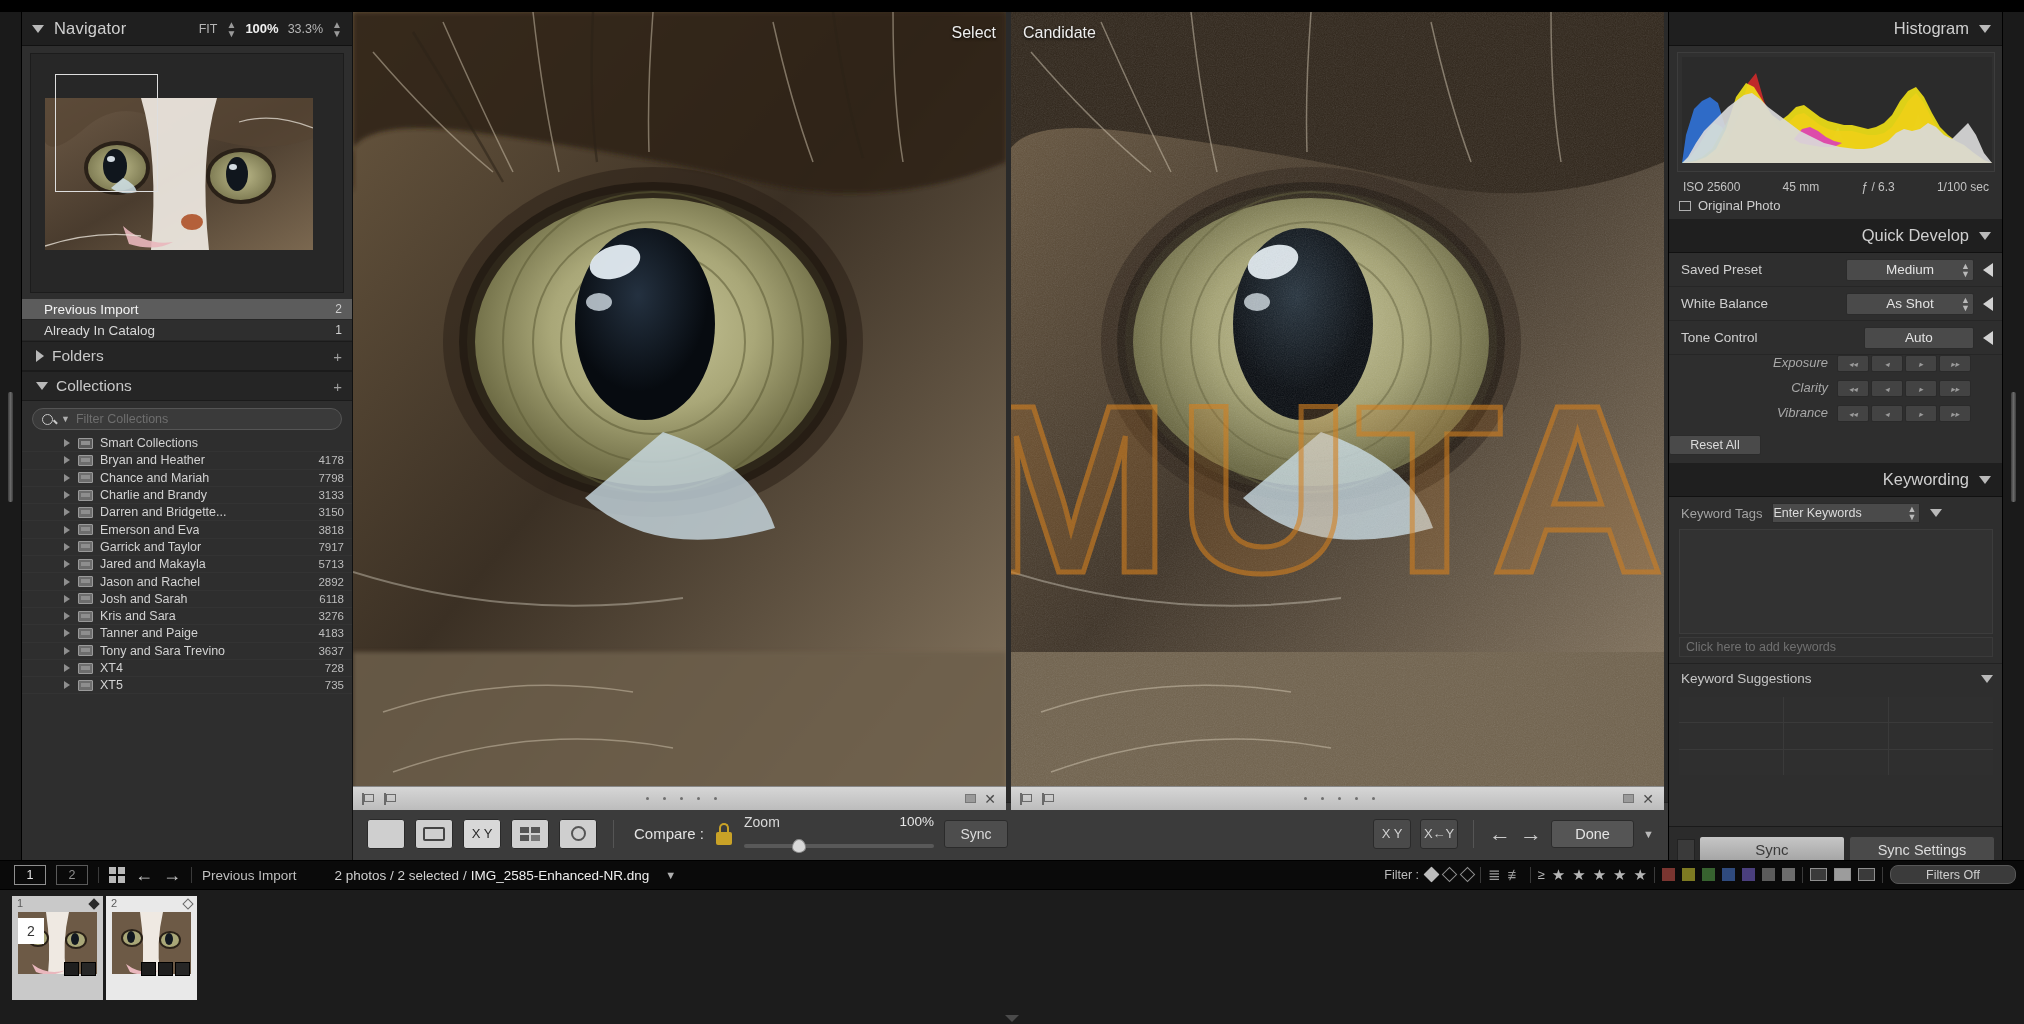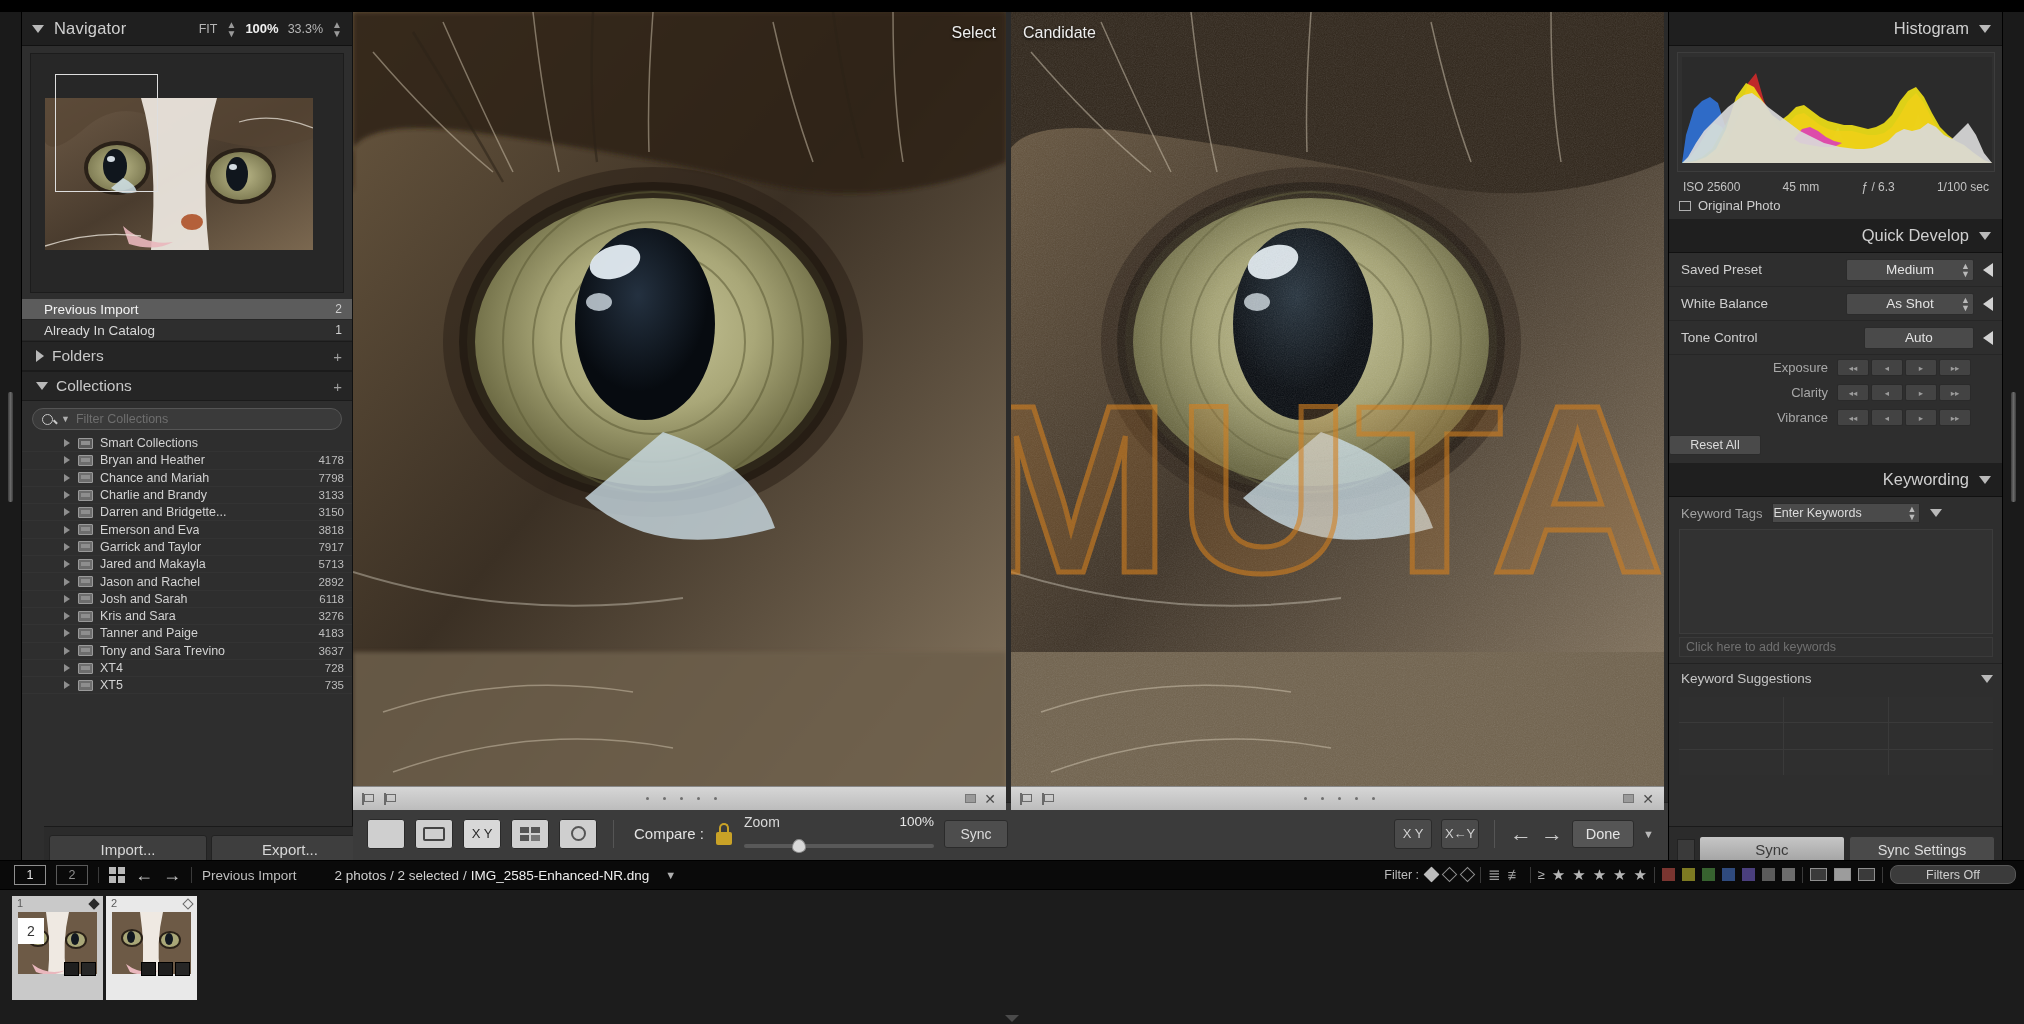--- a/index.html
+++ b/index.html
@@ -104,21 +104,21 @@
   .lock .sh{position:absolute;top:0;left:5px;width:10px;height:10px;border:2.6px solid #c9a227;border-bottom:none;border-radius:6px 6px 0 0;}
   .zoomwrap { position:relative; width:190px; height:40px; }
   .zoomwrap .zl { position:absolute;left:0;top:0;color:#d9d9d9;font-size:14px;}
   .zoomwrap .zv { position:absolute;right:0;top:0;color:#e6e6e6;font-size:13.5px;}
   .zoomwrap .track { position:absolute;left:0;bottom:6px;width:190px;height:4px;background:#595959;border-radius:2px;}
   .zoomwrap .knob { position:absolute;left:48px;bottom:1px;width:14px;height:14px;background:#d8d8d8;
      border-radius:50% 50% 50% 50%/60% 60% 40% 40%; border:1px solid #8d8d8d;}
   .syncbtn { width:64px;height:28px;background:#4d4d4d;border:1px solid #2b2b2b;border-radius:3px;
      color:#dcdcdc;font-size:14px;display:flex;align-items:center;justify-content:center;}
   .arrbtn { color:#c9c9c9; font-size:22px; line-height:1; }
-  .donebtn { width:62px;height:28px;background:#555;border:1px solid #2b2b2b;border-radius:3px;
+  .donebtn { width:83px;height:28px;background:#555;border:1px solid #2b2b2b;border-radius:3px;
      color:#e4e4e4;font-size:14.5px;display:flex;align-items:center;justify-content:center;}
 
   
   .rightpanel { position:absolute; right:0; top:12px; width:356px; height:860px; background:#2b2b2b; border-left:1px solid #000;}
   .rp-body { position:absolute; left:0; top:0; width:334px; height:860px; background:#2e2e2e;}
   .rp-edge { position:absolute; right:0; top:0; width:22px; height:860px; background:#1a1a1a; border-left:1px solid #000;}
   .rp-edge .grip { position:absolute; right:8px; top:380px; width:5px; height:110px;
      background:linear-gradient(90deg,#3c3c3c,#6a6a6a,#3c3c3c); border-radius:2px;}
   .rhead { height:34px; display:flex; align-items:center; justify-content:flex-end; gap:10px;
      background:#1f1f1f; padding:0 12px; border-bottom:1px solid #111;}
@@ -133,21 +133,21 @@
   .qdrow { display:flex; align-items:center; height:34px; padding:0 10px 0 12px;
      border-bottom:1px solid #262626; }
   .qdrow .lbl { color:#cfcfcf; font-size:13.5px; }
   .qdsel { margin-left:auto; width:128px;height:22px;background:#4a4a4a;border:1px solid #2b2b2b;border-radius:2px;
      color:#e3e3e3;font-size:13.5px;display:flex;align-items:center;justify-content:center;position:relative;}
   .qdsel .spin{position:absolute;right:3px;top:2px;color:#b9b9b9;font-size:9px;line-height:8px;text-align:center;}
   .lefttri { margin-left:9px; width:0;height:0;border-top:7px solid transparent;border-bottom:7px solid transparent;
      border-right:10px solid #d2d2d2;}
   .autobtn { margin-left:auto; width:110px;height:22px;background:#4a4a4a;border:1px solid #2b2b2b;border-radius:2px;
      color:#e3e3e3;font-size:13.5px;display:flex;align-items:center;justify-content:center;}
-  .steprow { display:flex; align-items:center; height:25px; padding-right:32px; }
+  .steprow { display:flex; height:25px; padding-right:32px;font-style:italic; }
   .steprow .lbl { margin-left:auto; color:#a8a8a8; font-size:13px; margin-right:9px;}
   .stepgrp { display:flex; gap:2px; }
   .stepbtn { width:32px;height:17px;background:#434343;border:1px solid #2a2a2a;border-radius:2px;
      color:#9b9b9b;font-size:8.5px;display:flex;align-items:center;justify-content:center;}
   .resetrow { display:flex; justify-content:flex-start; padding:5px 30px 8px 0;}
   .resetbtn { width:92px;height:20px;background:#4a4a4a;border:1px solid #2b2b2b;border-radius:2px;
      color:#dcdcdc;font-size:12.5px;display:flex;align-items:center;justify-content:center;}
 
   .kwrow { display:flex; align-items:center; height:32px; padding:0 8px 0 12px;}
   .kwrow .lbl { color:#a3a3a3; font-size:13px;}
@@ -388,24 +388,20 @@
           <span class="ct">728</span>
         </div>
         <div class="collrow">
           <span class="disc"></span>
           <span class="fico"></span>
           <span class="nm">XT5</span>
           <span class="ct">735</span>
         </div>
       </div>
 
-      <div class="lp-bottom">
-        <div class="bigbtn">Import...</div>
-        <div class="bigbtn">Export...</div>
-      </div>
     </div>
   </div>
 
   <div class="center">
     <div class="compare-wrap">
 
       <div class="pane sel">
         <div class="eye">
           <svg width="653" height="798" viewBox="0 0 653 798" preserveAspectRatio="xMidYMid slice">
             <defs>

